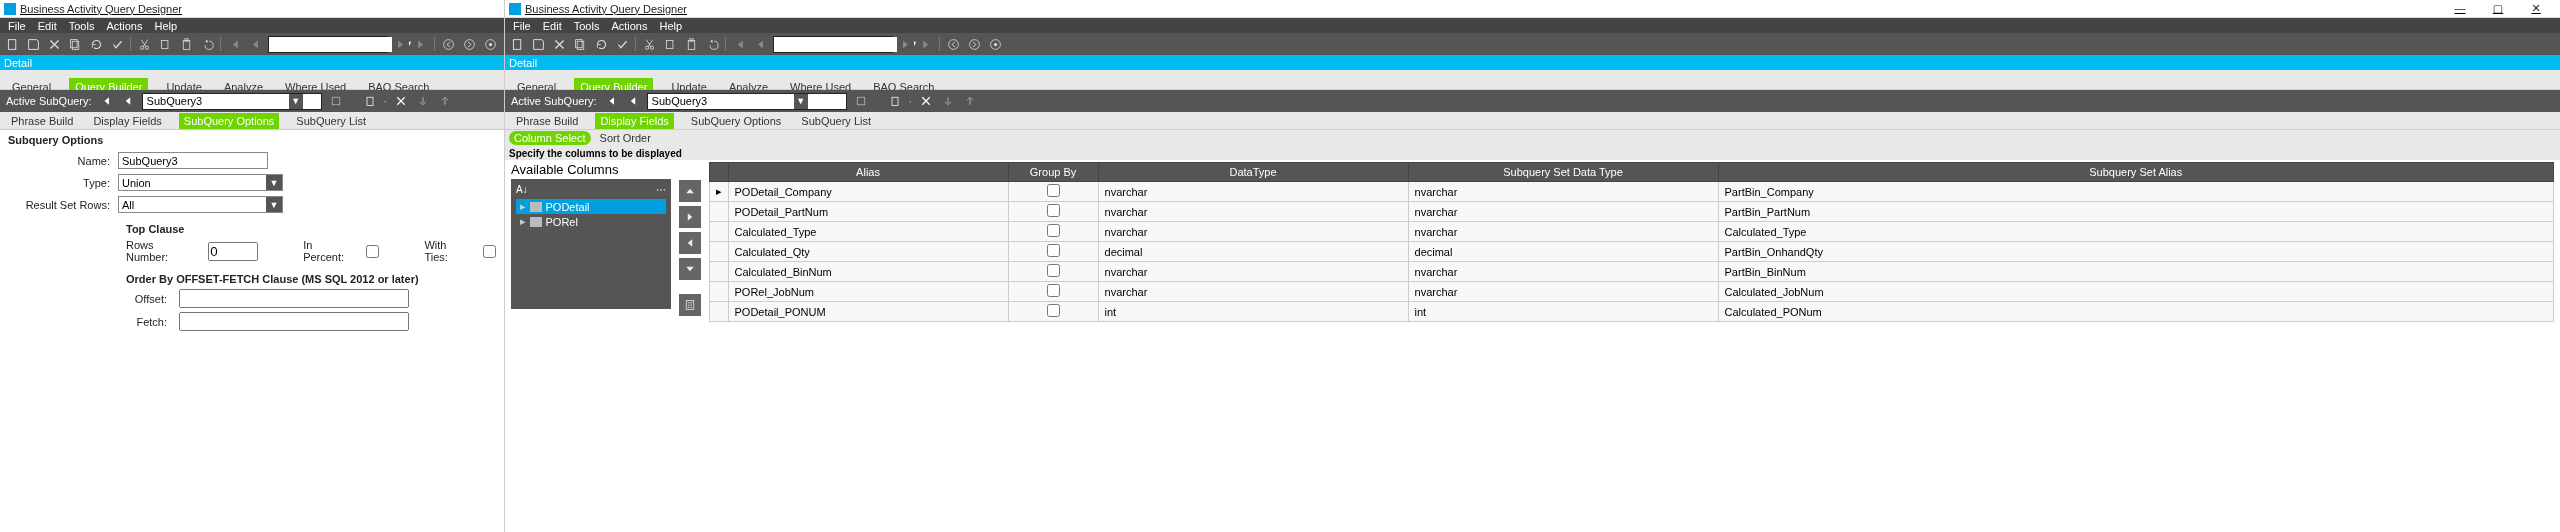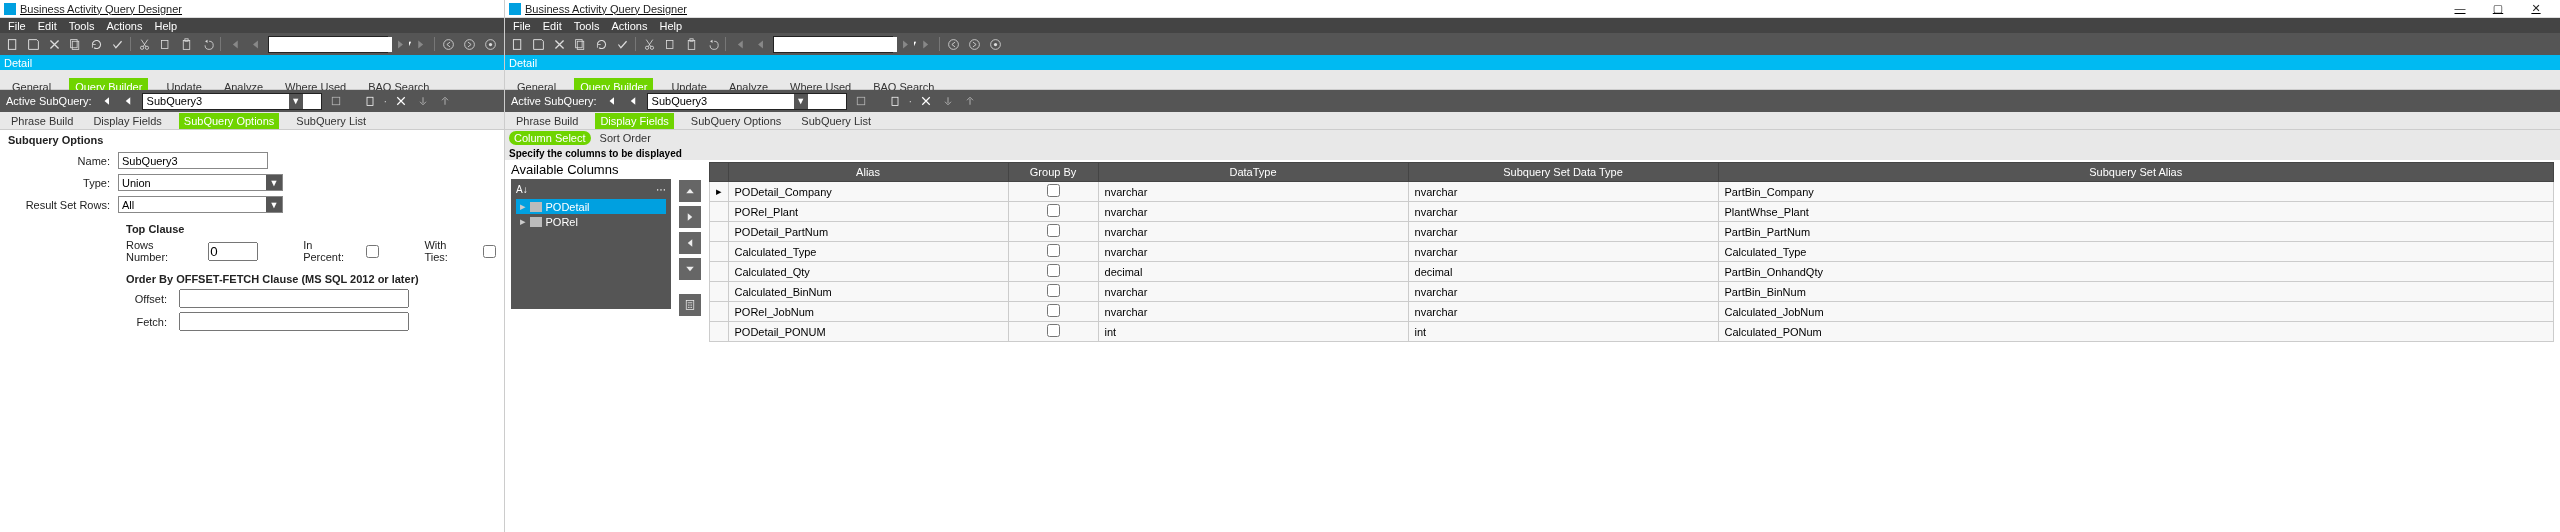--- a/index.html
+++ b/index.html
@@ -601,28 +601,20 @@
               <tr>
                 <td class="row-indicator">▸</td>
                 <td>PODetail_Company</td>
                 <td class="chk"><input type="checkbox" style=""></td>
                 <td>nvarchar</td>
                 <td>nvarchar</td>
                 <td>PartBin_Company</td>
               </tr>
               <tr>
                 <td class="row-indicator"></td>
-                <td>PORel_Plant</td>
-                <td class="chk"><input type="checkbox" style=""></td>
-                <td>nvarchar</td>
-                <td>nvarchar</td>
-                <td>PlantWhse_Plant</td>
-              </tr>
-              <tr>
-                <td class="row-indicator"></td>
                 <td>PODetail_PartNum</td>
                 <td class="chk"><input type="checkbox" style=""></td>
                 <td>nvarchar</td>
                 <td>nvarchar</td>
                 <td>PartBin_PartNum</td>
               </tr>
               <tr>
                 <td class="row-indicator"></td>
                 <td>Calculated_Type</td>
                 <td class="chk"><input type="checkbox" style=""></td>

